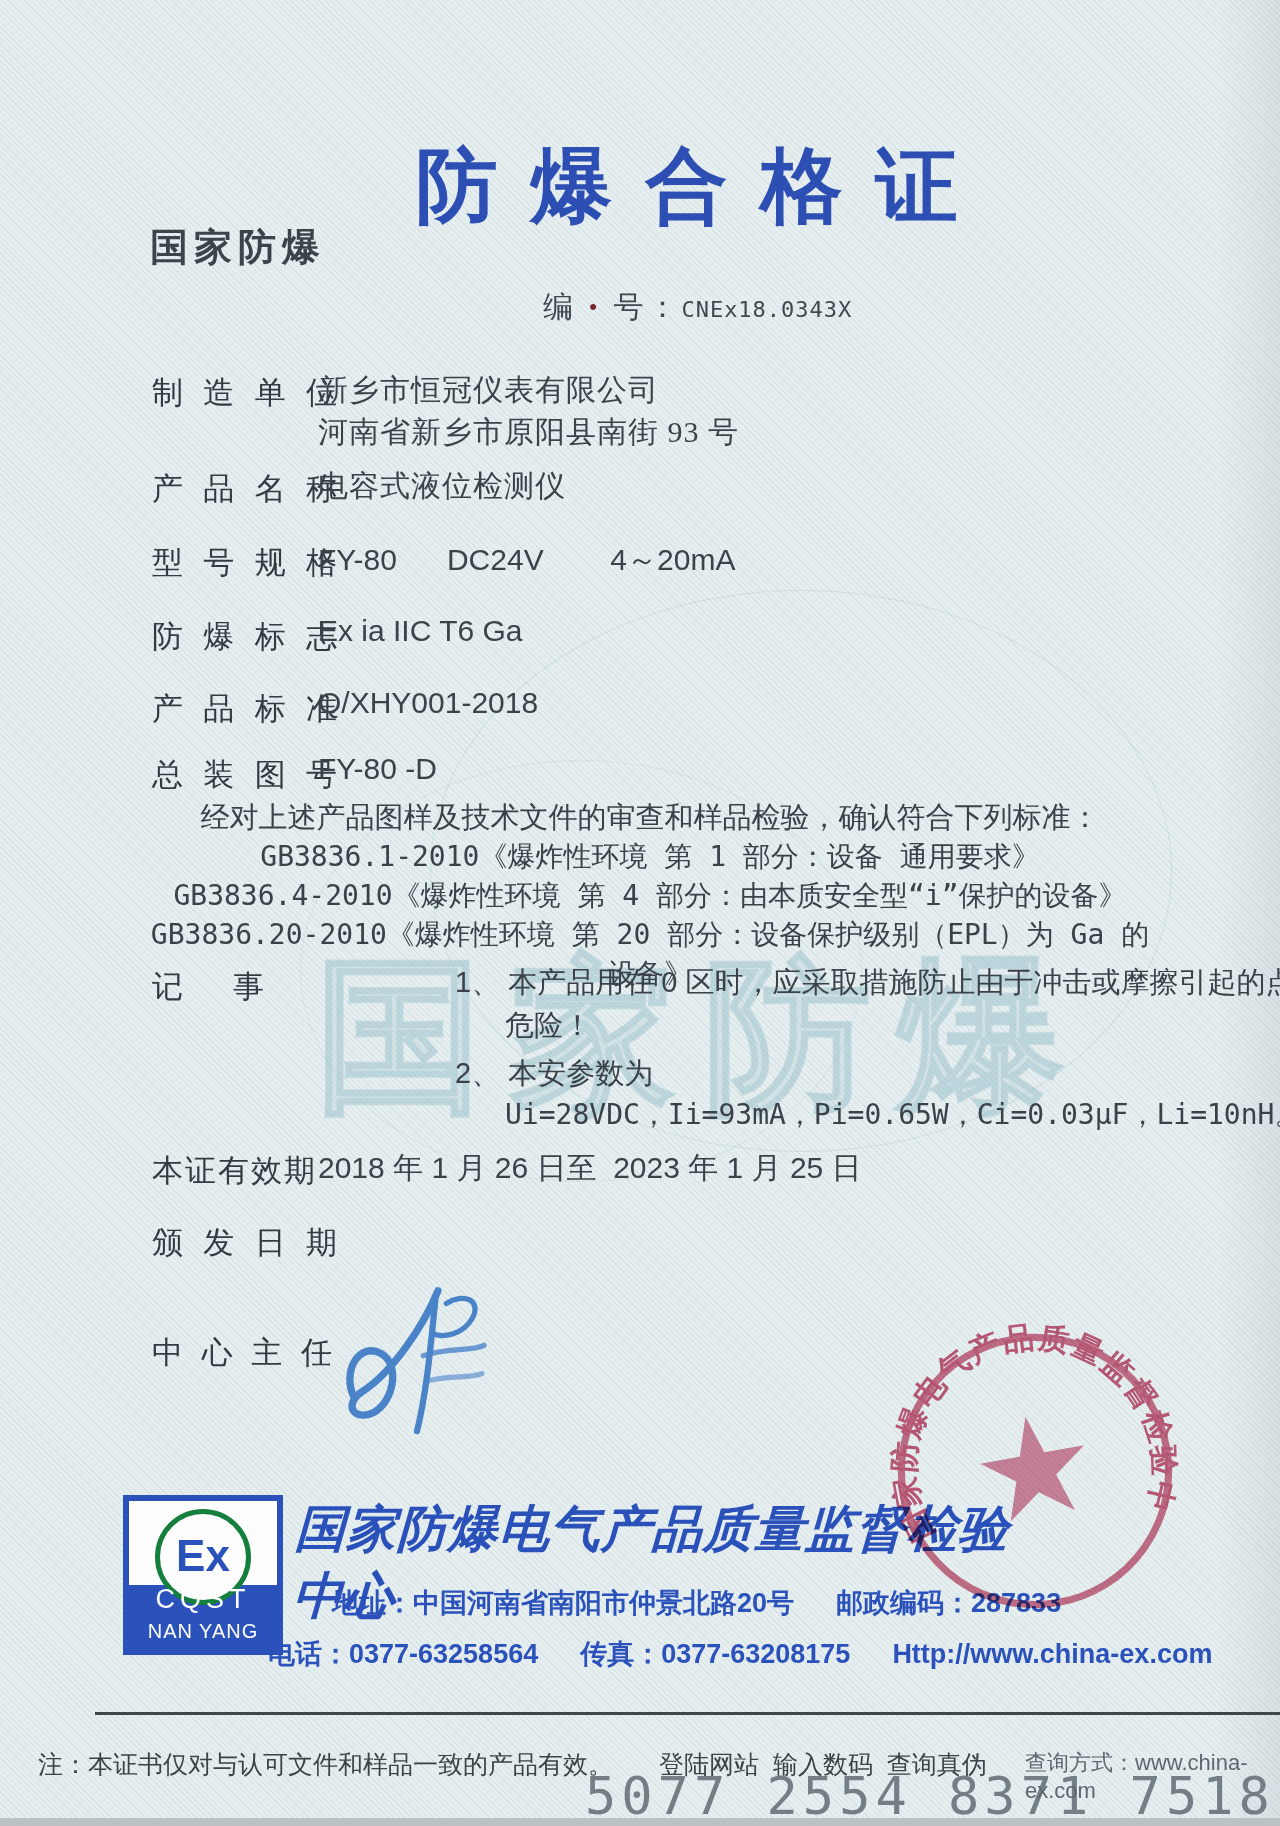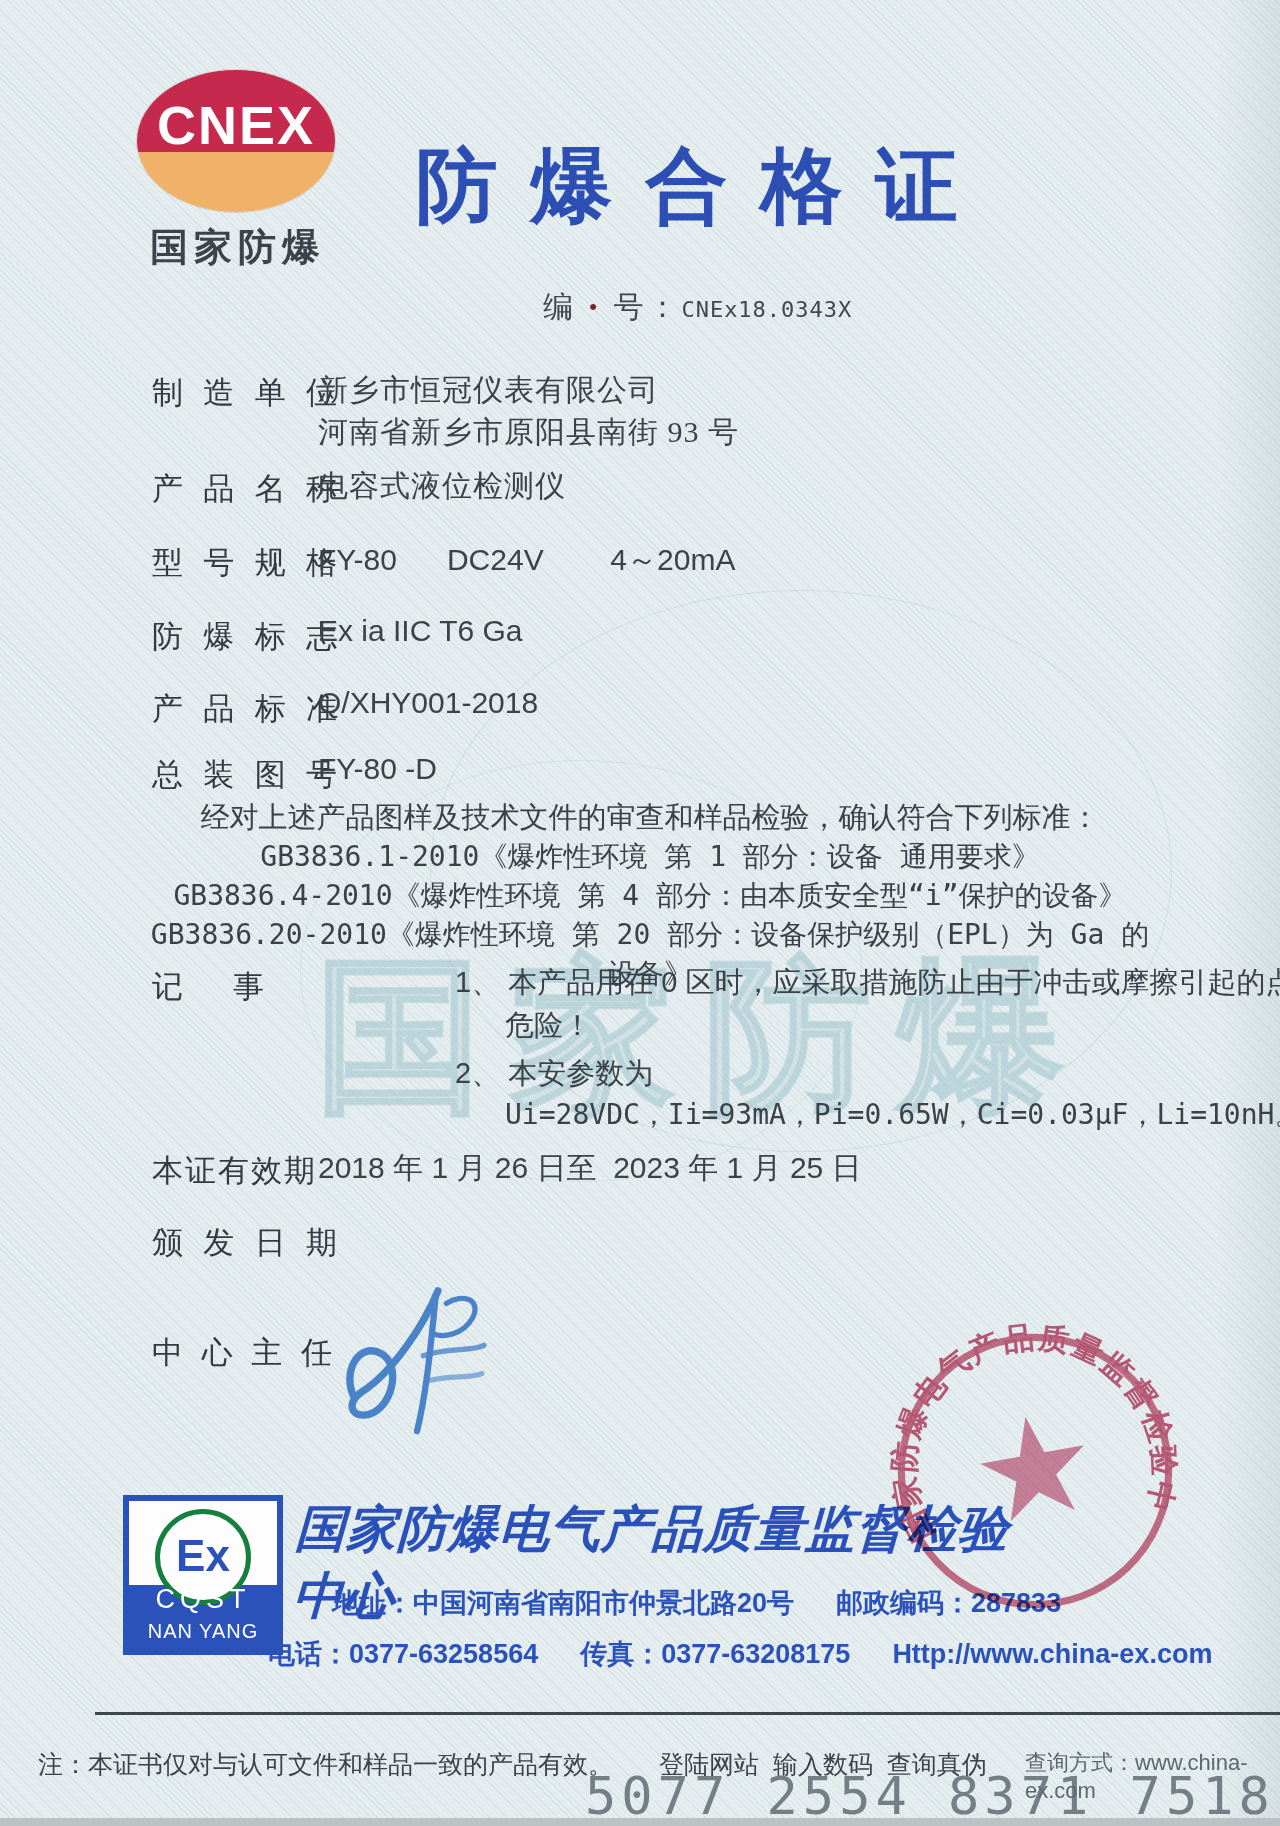--- a/index.html
+++ b/index.html
@@ -64,25 +64,20 @@
 </style>
 </head>
 <body>
 
 <div class="page">
 
   <div class="abs watermark">国家防爆</div>
   <div class="abs guil1"></div>
   <div class="abs guil2"></div>
 
-  <div class="abs cnex">
-    <div class="top"></div>
-    <div class="bot"></div>
-    <div class="word">CNEX</div>
-  </div>
   <div class="abs logo-caption">国家防爆</div>
 
   <div class="abs main-title">防爆合格证</div>
   <div class="abs cert-line"><span>编</span> <span class="dot">•</span> <span>号：</span><span class="no">CNEx18.0343X</span></div>
 
   <span class="flabel" style="top:372px">制 造 单 位</span>
   <span class="fvalue cjk" style="top:370px">新乡市恒冠仪表有限公司</span>
   <span class="fvalue cjk" style="top:412px">河南省新乡市原阳县南街 93 号</span>
 
   <span class="flabel" style="top:468px">产 品 名 称</span>

